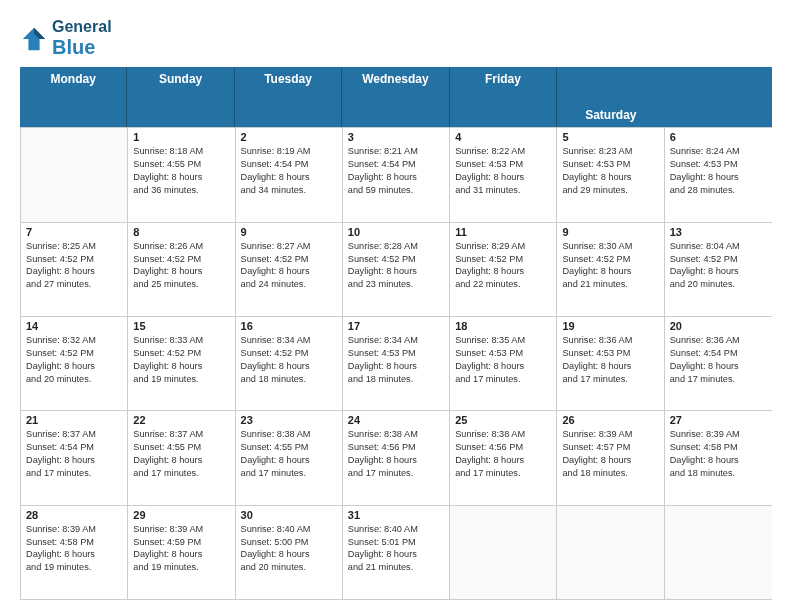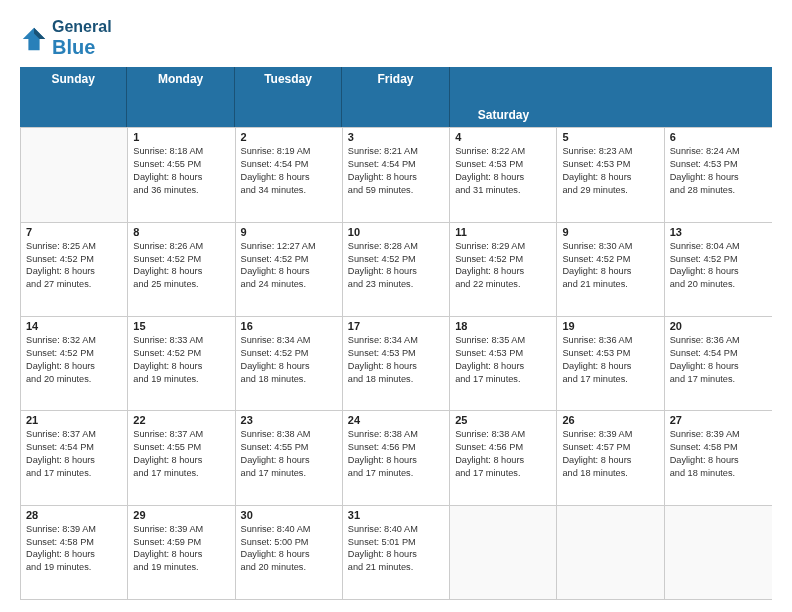--- a/index.html
+++ b/index.html
@@ -117,23 +117,24 @@
       </div>
     </div>
     <div class="title-block">
       <div class="month-title"></div>
       <div class="location"></div>
     </div>
   </div>
 
   <div class="calendar">
     <div class="cal-header">
-    <div class="cal-header-cell">Sunday</div>
-        <div class="cal-header-cell">Monday</div>
+    <div class="cal-header-cell">Monday</div>
+        <div class="cal-header-cell">Sunday</div>
         <div class="cal-header-cell">Tuesday</div>
+        <div class="cal-header-cell">Wednesday</div>
         <div class="cal-header-cell">Friday</div>
         <div class="cal-header-cell">Saturday</div>
       </div>
     <div class="cal-body">
     <div class="cal-row">
           <div class="cal-cell empty"></div>
           <div class="cal-cell">
             <div class="day-num">1</div>
             <div class="cell-line">Sunrise: 8:18 AM</div>
             <div class="cell-line">Sunset: 4:55 PM</div>
@@ -186,21 +187,21 @@
           </div>
           <div class="cal-cell">
             <div class="day-num">8</div>
             <div class="cell-line">Sunrise: 8:26 AM</div>
             <div class="cell-line">Sunset: 4:52 PM</div>
             <div class="cell-line">Daylight: 8 hours</div>
             <div class="cell-line">and 25 minutes.</div>
           </div>
           <div class="cal-cell">
             <div class="day-num">9</div>
-            <div class="cell-line">Sunrise: 12:27 AM</div>
+            <div class="cell-line">Sunrise: 8:27 AM</div>
             <div class="cell-line">Sunset: 4:52 PM</div>
             <div class="cell-line">Daylight: 8 hours</div>
             <div class="cell-line">and 24 minutes.</div>
           </div>
           <div class="cal-cell">
             <div class="day-num">10</div>
             <div class="cell-line">Sunrise: 8:28 AM</div>
             <div class="cell-line">Sunset: 4:52 PM</div>
             <div class="cell-line">Daylight: 8 hours</div>
             <div class="cell-line">and 23 minutes.</div>

